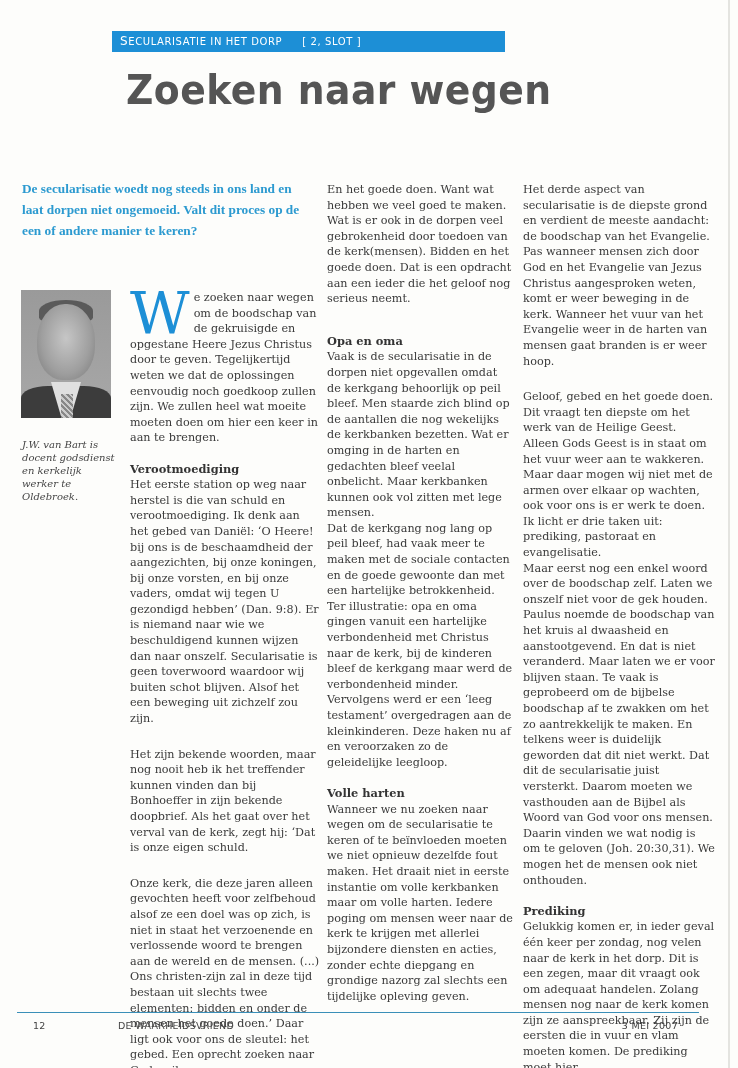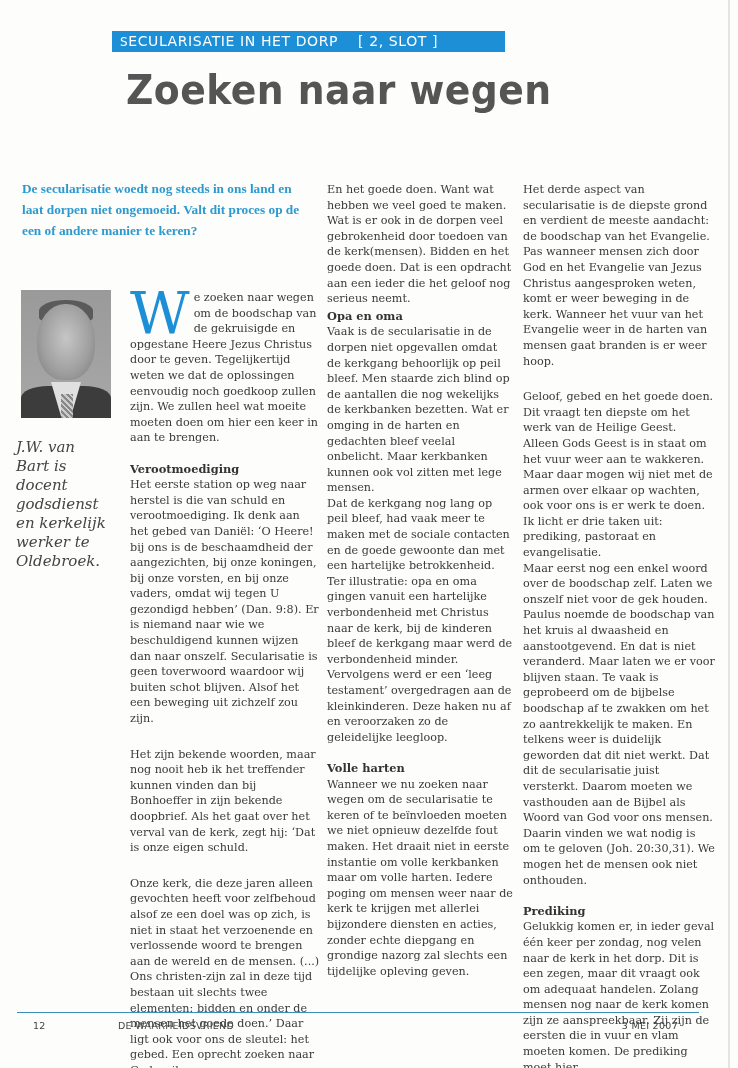--- a/index.html
+++ b/index.html
@@ -20,21 +20,21 @@
       background: #1d8fd6;
       color: #ffffff;
       font-family: "DejaVu Sans", "Liberation Sans", sans-serif;
       font-size: 12px;
       line-height: 21px;
       padding-left: 8px;
       box-sizing: border-box;
       letter-spacing: 0.6px;
       white-space: nowrap;
     }
-    .kicker .small { font-size: 14px; text-transform: uppercase; }
+    .kicker .small { font-size: 10px; text-transform: uppercase; }
     .kicker .series { margin-left: 20px; }
     .title {
       position: absolute; left: 126px; top: 66px;
       font-family: "DejaVu Sans", "Liberation Sans", sans-serif;
       font-weight: bold;
       font-size: 41px;
       color: #555555;
       letter-spacing: 0.5px;
       white-space: nowrap;
       transform: scaleX(0.92);
@@ -71,25 +71,25 @@
     .photo .collar {
       position: absolute; left: 30px; top: 92px; width: 30px; height: 36px;
       background: #e0e0e0;
       clip-path: polygon(0 0, 100% 0, 65% 100%, 35% 100%);
     }
     .photo .tie {
       position: absolute; left: 40px; top: 104px; width: 12px; height: 24px;
       background: repeating-linear-gradient(45deg, #888 0 2px, #ccc 2px 4px);
     }
     .caption {
-      position: absolute; left: 16px; top: 438px; width: 95px;
+      position: absolute; left: 22px; top: 438px; width: 95px;
       font-family: "DejaVu Serif", "Liberation Serif", serif;
       font-style: italic;
-      font-size: 15px;
-      line-height: 19px;
+      font-size: 10px;
+      line-height: 13px;
       color: #444;
     }
     .col {
       position: absolute;
       font-size: 11.2px;
       line-height: 15.6px;
       color: #3a3a3a;
     }
     .col p { margin: 0; }
     .col p.gap { margin-top: 20px; }
@@ -151,21 +151,21 @@
 <div class="col col1">
   <p><span class="dropcap">W</span><span>e zoeken naar wegen om de boodschap van de gekruisigde en opgestane Heere Jezus Christus door te geven. Tegelijkertijd weten we dat de oplossingen eenvoudig noch goedkoop zullen zijn. We zullen heel wat moeite moeten doen om hier een keer in aan te brengen.</span></p>
   <h3>Verootmoediging</h3>
   <p>Het eerste station op weg naar herstel is die van schuld en verootmoediging. Ik denk aan het gebed van Daniël: ‘O Heere! bij ons is de beschaamdheid der aangezichten, bij onze koningen, bij onze vorsten, en bij onze vaders, omdat wij tegen U gezondigd hebben’ (Dan. 9:8). Er is niemand naar wie we beschuldigend kunnen wijzen dan naar onszelf. Secularisatie is geen toverwoord waardoor wij buiten schot blijven. Alsof het een beweging uit zichzelf zou zijn.</p>
   <p class="gap">Het zijn bekende woorden, maar nog nooit heb ik het treffender kunnen vinden dan bij Bonhoeffer in zijn bekende doopbrief. Als het gaat over het verval van de kerk, zegt hij: ‘Dat is onze eigen schuld.</p>
   <p class="gap">Onze kerk, die deze jaren alleen gevochten heeft voor zelfbehoud alsof ze een doel was op zich, is niet in staat het verzoenende en verlossende woord te brengen aan de wereld en de mensen. (...) Ons christen-zijn zal in deze tijd bestaan uit slechts twee elementen: bidden en onder de mensen het goede doen.’ Daar ligt ook voor ons de sleutel: het gebed. Een oprecht zoeken naar Gods wil,</p>
 </div>
 
 <div class="col col2">
   <p>En het goede doen. Want wat hebben we veel goed te maken. Wat is er ook in de dorpen veel gebrokenheid door toedoen van de kerk(mensen). Bidden en het goede doen. Dat is een opdracht aan een ieder die het geloof nog serieus neemt.</p>
-  <h3 style="margin-top:2px">Opa en oma</h3>
+  <h3 style="margin-top:27px">Opa en oma</h3>
   <p>Vaak is de secularisatie in de dorpen niet opgevallen omdat de kerkgang behoorlijk op peil bleef. Men staarde zich blind op de aantallen die nog wekelijks de kerkbanken bezetten. Wat er omging in de harten en gedachten bleef veelal onbelicht. Maar kerkbanken kunnen ook vol zitten met lege mensen.</p>
   <p>Dat de kerkgang nog lang op peil bleef, had vaak meer te maken met de sociale contacten en de goede gewoonte dan met een hartelijke betrokkenheid. Ter illustratie: opa en oma gingen vanuit een hartelijke verbondenheid met Christus naar de kerk, bij de kinderen bleef de kerkgang maar werd de verbondenheid minder. Vervolgens werd er een ‘leeg testament’ overgedragen aan de kleinkinderen. Deze haken nu af en veroorzaken zo de geleidelijke leegloop.</p>
   <h3>Volle harten</h3>
   <p>Wanneer we nu zoeken naar wegen om de secularisatie te keren of te beïnvloeden moeten we niet opnieuw dezelfde fout maken. Het draait niet in eerste instantie om volle kerkbanken maar om volle harten. Iedere poging om mensen weer naar de kerk te krijgen met allerlei bijzondere diensten en acties, zonder echte diepgang en grondige nazorg zal slechts een tijdelijke opleving geven.</p>
 </div>
 
 <div class="col col3">
   <p>Het derde aspect van secularisatie is de diepste grond en verdient de meeste aandacht: de boodschap van het Evangelie. Pas wanneer mensen zich door God en het Evangelie van Jezus Christus aangesproken weten, komt er weer beweging in de kerk. Wanneer het vuur van het Evangelie weer in de harten van mensen gaat branden is er weer hoop.</p>
   <p class="gap">Geloof, gebed en het goede doen. Dit vraagt ten diepste om het werk van de Heilige Geest. Alleen Gods Geest is in staat om het vuur weer aan te wakkeren. Maar daar mogen wij niet met de armen over elkaar op wachten, ook voor ons is er werk te doen. Ik licht er drie taken uit: prediking, pastoraat en evangelisatie.</p>
   <p>Maar eerst nog een enkel woord over de boodschap zelf. Laten we onszelf niet voor de gek houden. Paulus noemde de boodschap van het kruis al dwaasheid en aanstootgevend. En dat is niet veranderd. Maar laten we er voor blijven staan. Te vaak is geprobeerd om de bijbelse boodschap af te zwakken om het zo aantrekkelijk te maken. En telkens weer is duidelijk geworden dat dit niet werkt. Dat dit de secularisatie juist versterkt. Daarom moeten we vasthouden aan de Bijbel als Woord van God voor ons mensen. Daarin vinden we wat nodig is om te geloven (Joh. 20:30,31). We mogen het de mensen ook niet onthouden.</p>

